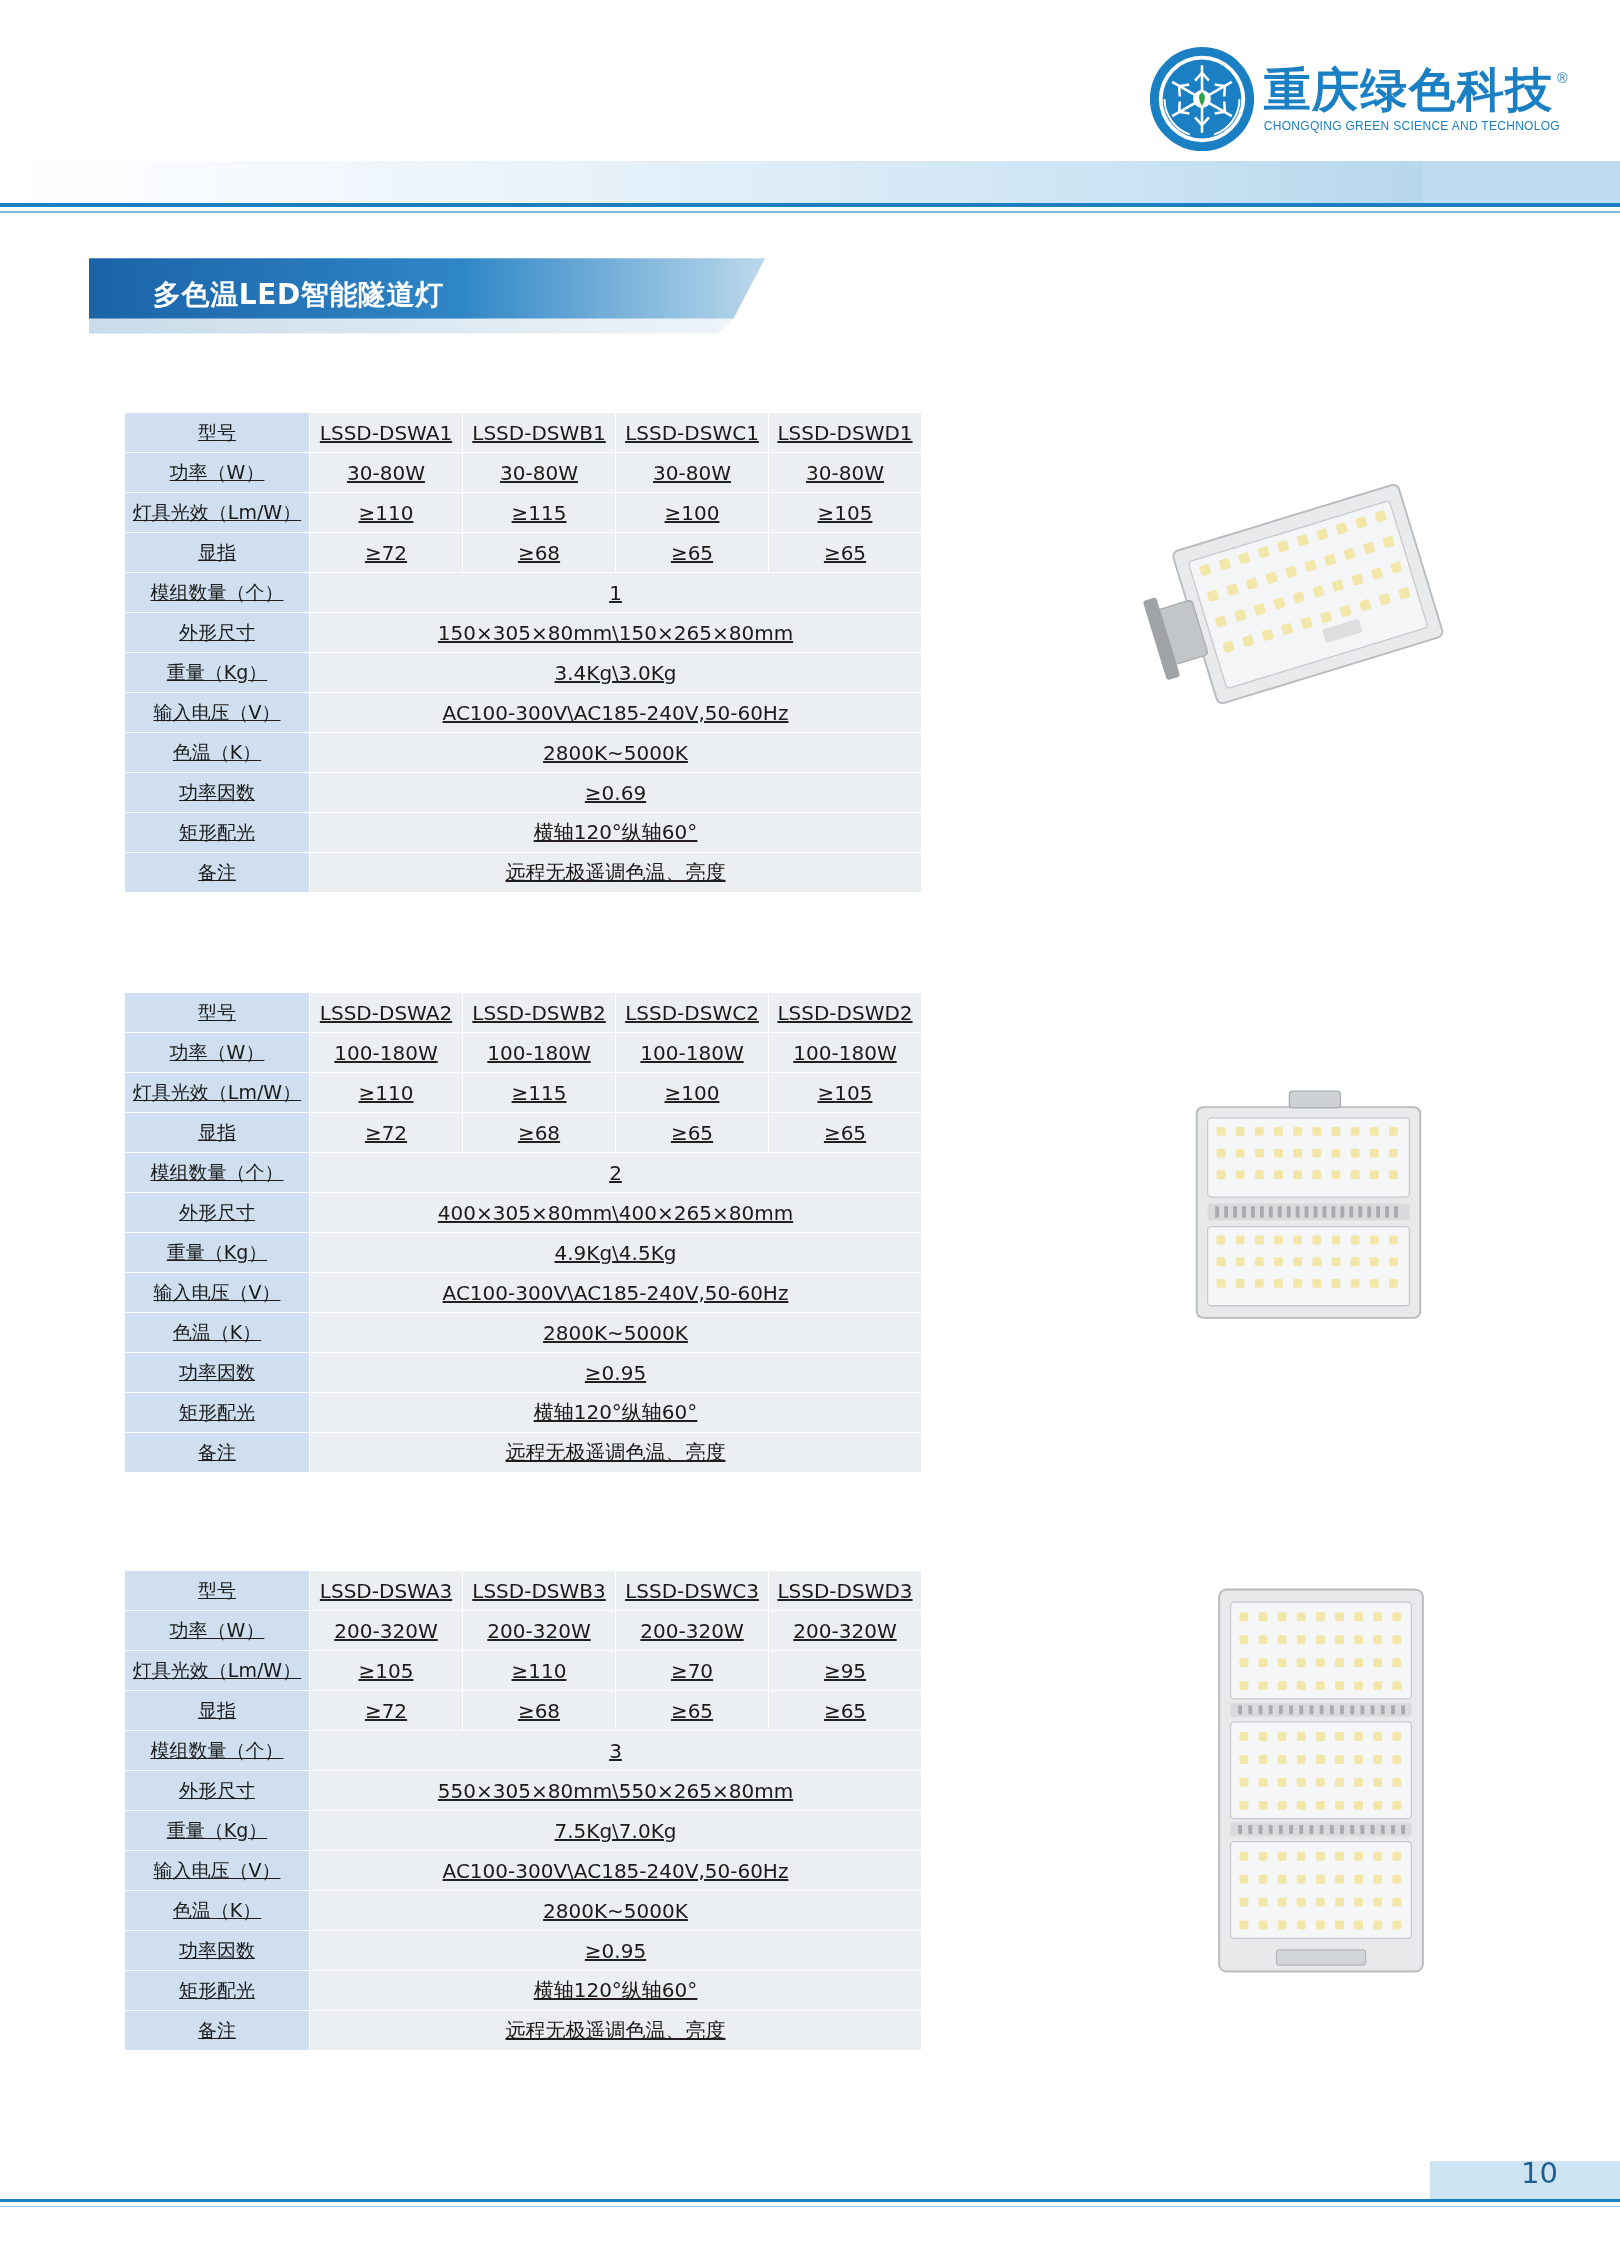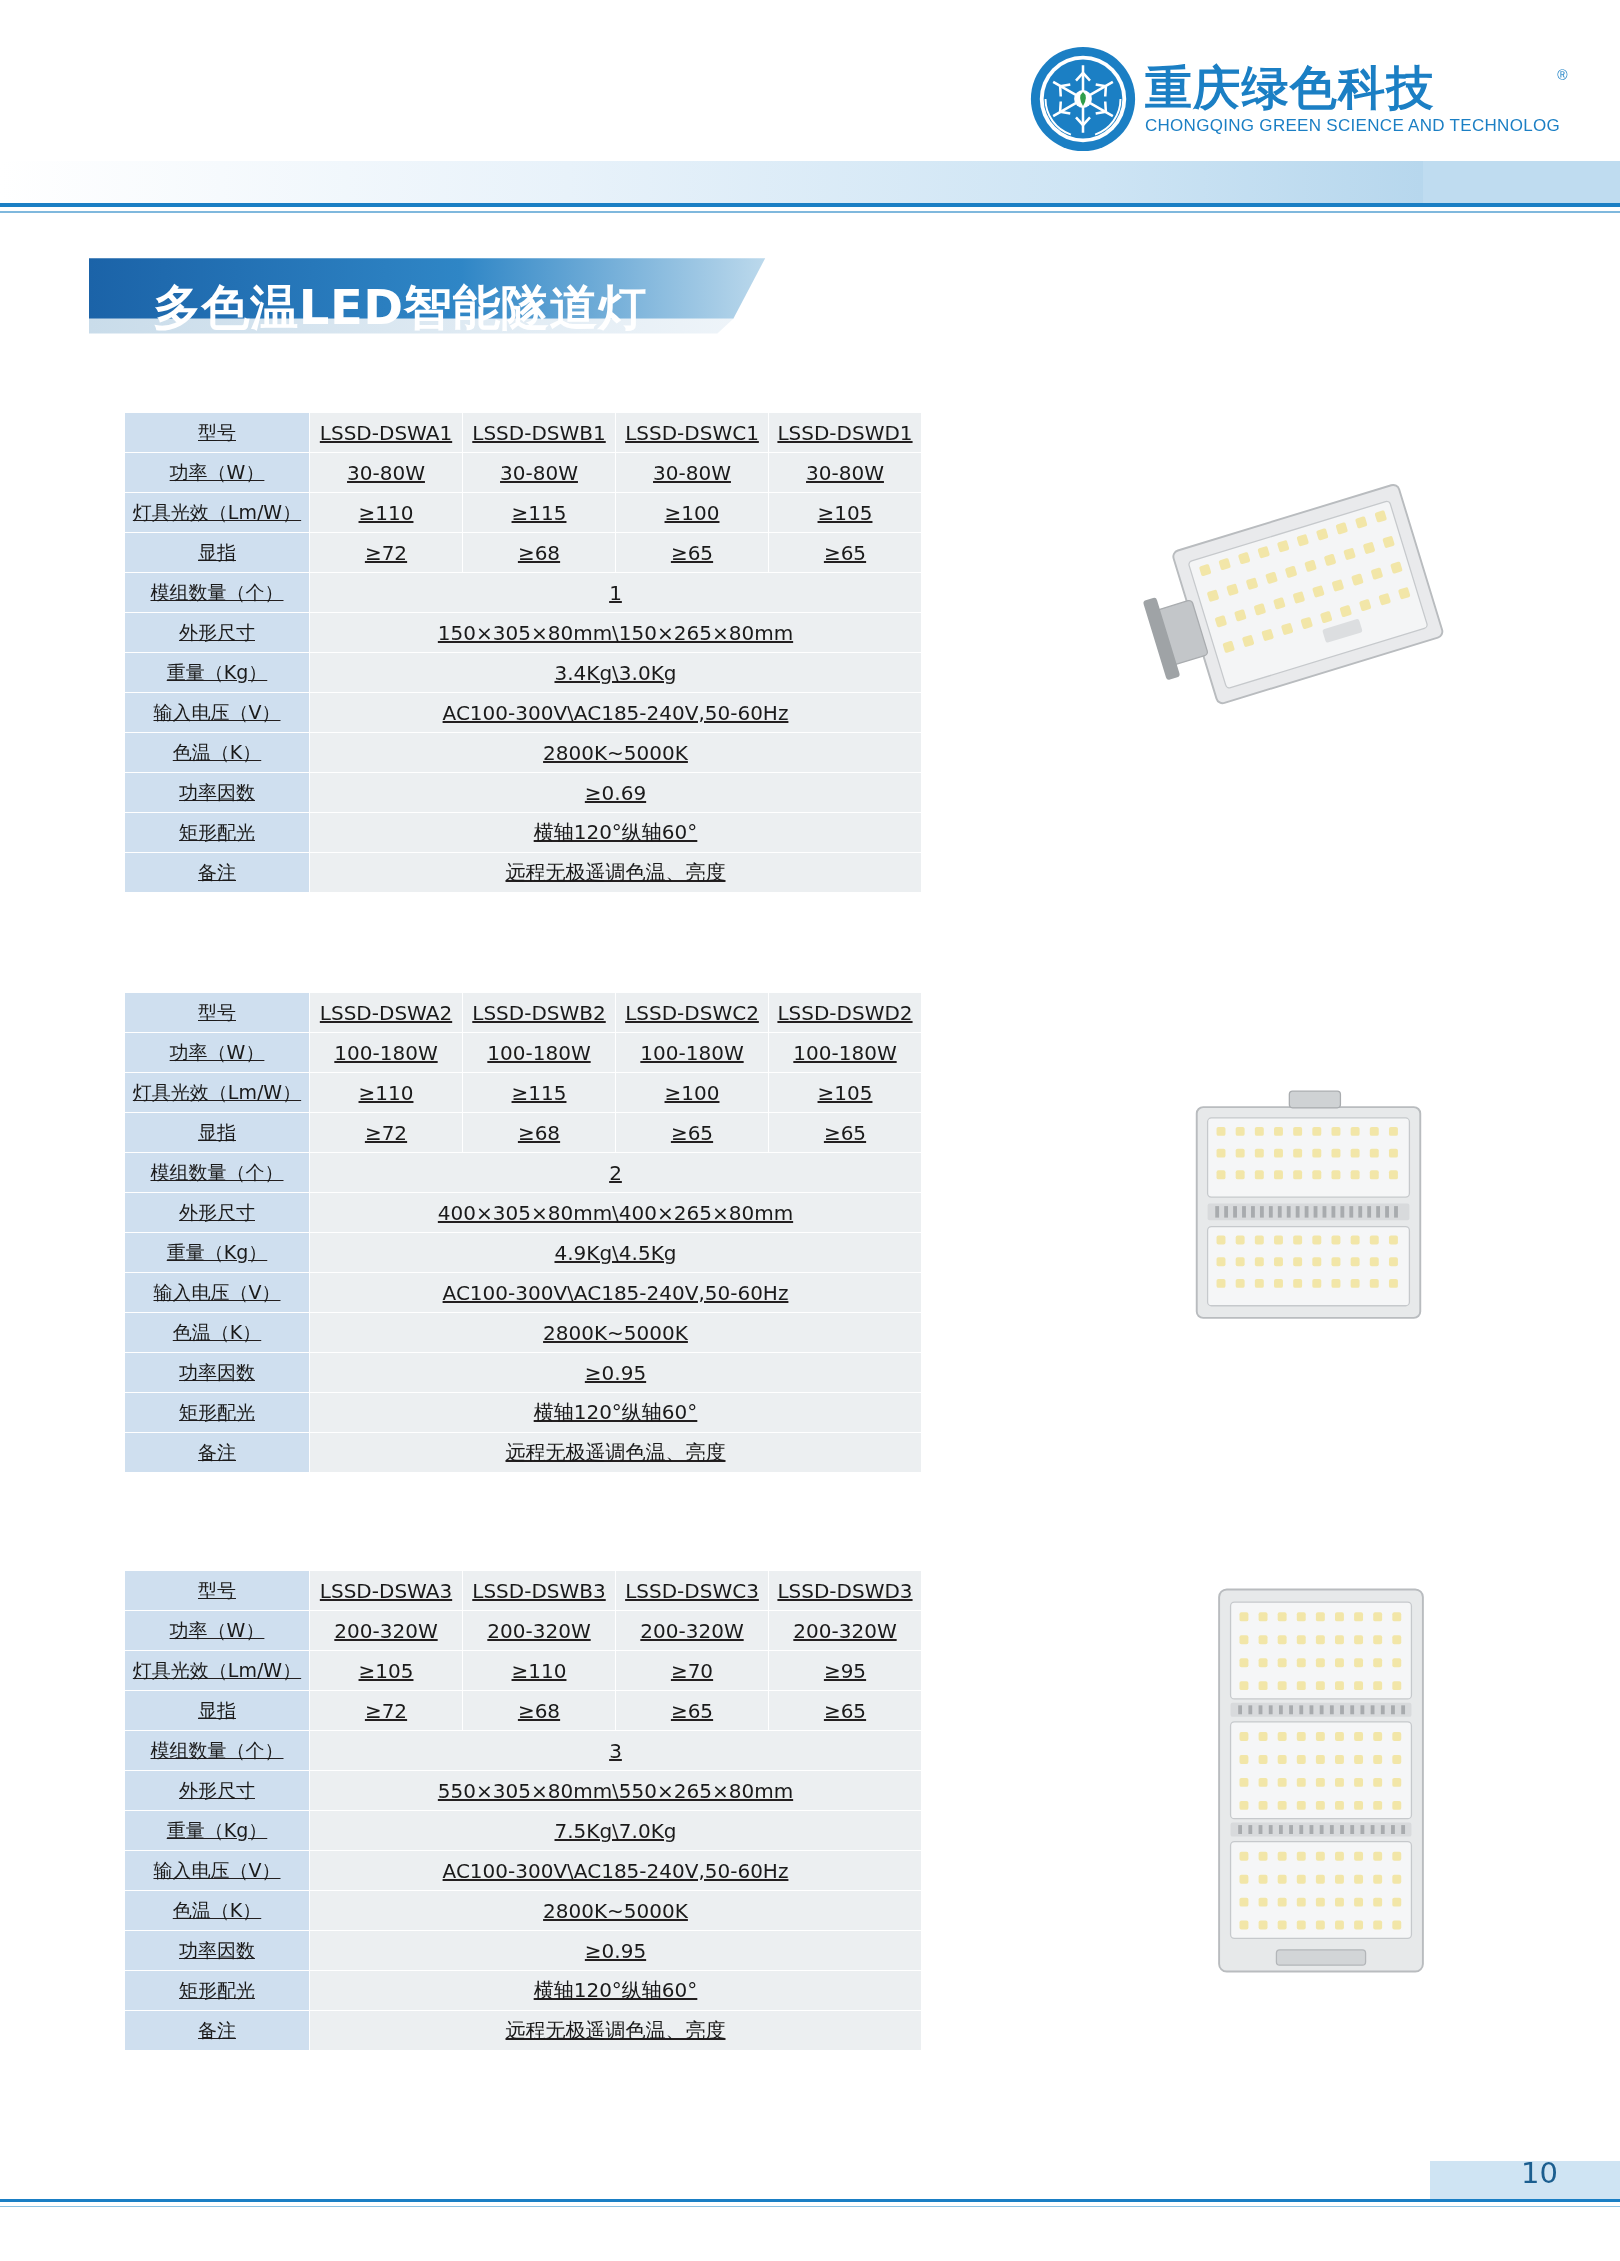--- a/index.html
+++ b/index.html
@@ -63,21 +63,21 @@
     line-height: 1.05;
   }
   .logo-title {
     font-family: "DejaVu Sans", sans-serif;
     font-size: 47px;
     font-weight: bold;
     color: #1b7fc4;
     letter-spacing: 1.3px;
   }
   .logo-sub {
-    font-size: 17px;
+    font-size: 12px;
     color: #1b7fc4;
     letter-spacing: 0.3px;
     margin-top: 5.1px;
   }
   .logo-reg {
     position: absolute;
     right: -7.7px; top: 5.1px;
     font-size: 14px;
     color: #1b7fc4;
   }
@@ -86,21 +86,21 @@
   .title-banner {
     position: absolute;
     left: 89px; top: 258px;
     width: 740px; height: 77px;
   }
   .title-banner svg { display: block; }
   .title-text {
     position: absolute;
     left: 64px; top: 18px;
     font-family: "DejaVu Sans", sans-serif;
-    font-size: 48px;
+    font-size: 28px;
     font-weight: bold;
     color: #ffffff;
     letter-spacing: 0.6px;
     white-space: nowrap;
   }
 
   
   .spec-block { position: absolute; text-decoration: underline; }
   .spec-table {
     border-collapse: collapse;

